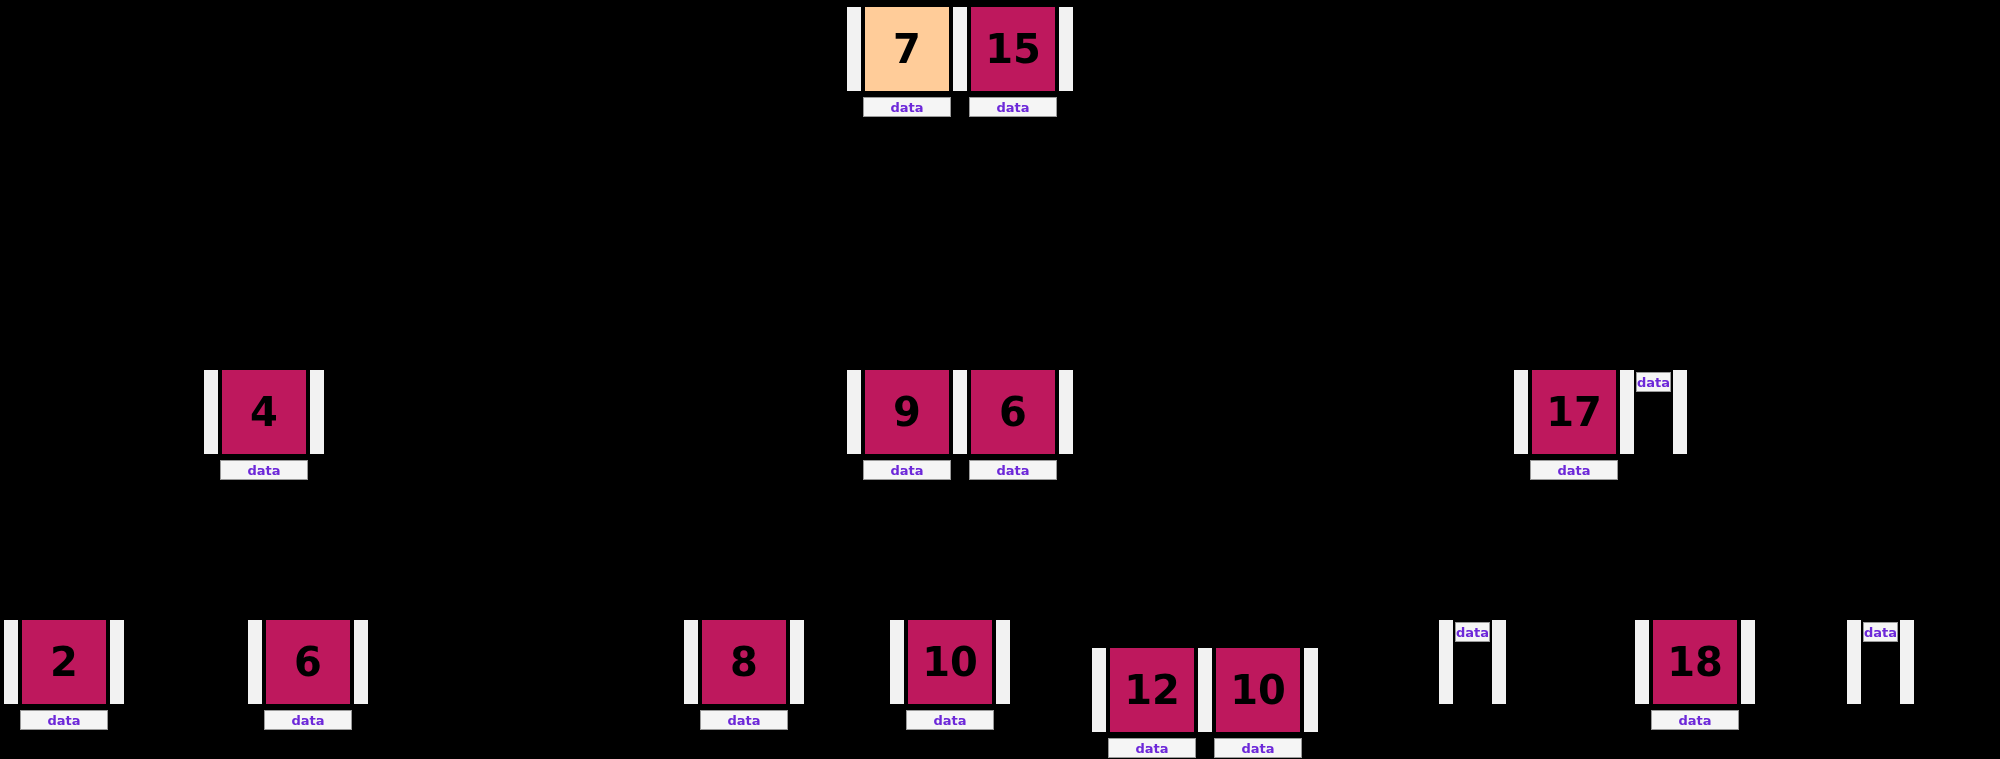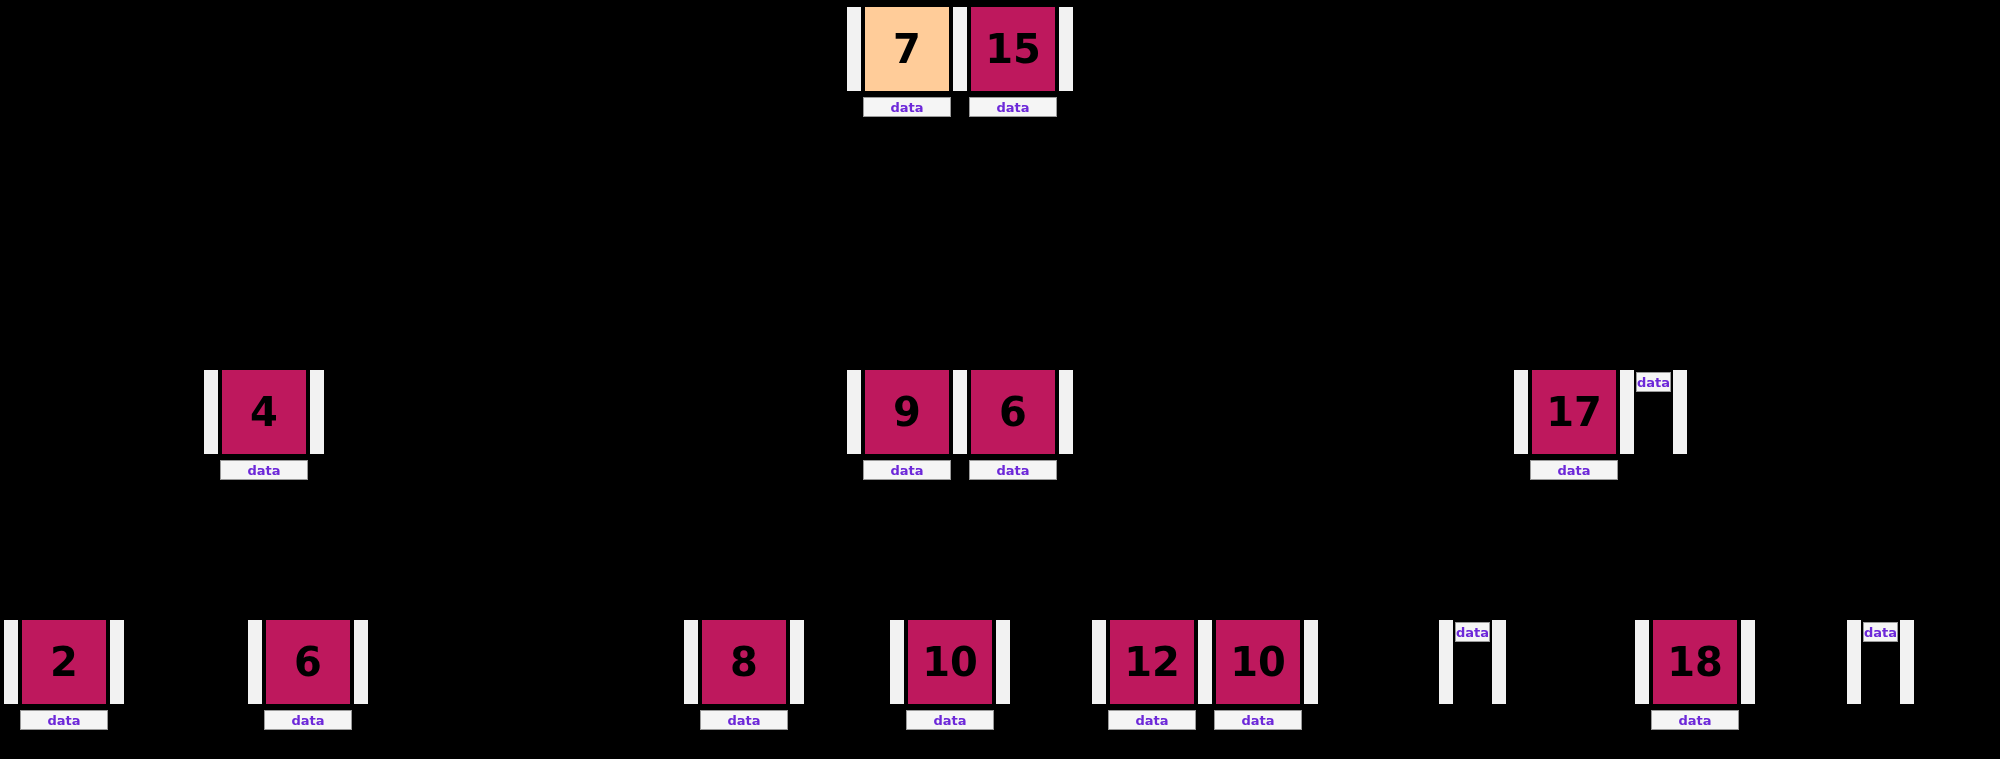--- a/index.html
+++ b/index.html
@@ -150,21 +150,21 @@
       <div class="ptr"></div>
     </div>
     <div class="node" style="left: 888px; top: 618px;">
       <div class="ptr"></div>
       <div class="cell">
         <div class="key">10</div>
         <div class="datalabel">data</div>
       </div>
       <div class="ptr"></div>
     </div>
-    <div class="node" style="left: 1090px; top: 618px;">
+    <div class="node" style="left: 1090px; top: 646px;">
       <div class="ptr"></div>
       <div class="cell">
         <div class="key">12</div>
         <div class="datalabel">data</div>
       </div>
       <div class="ptr"></div>
       <div class="cell">
         <div class="key">10</div>
         <div class="datalabel">data</div>
       </div>

